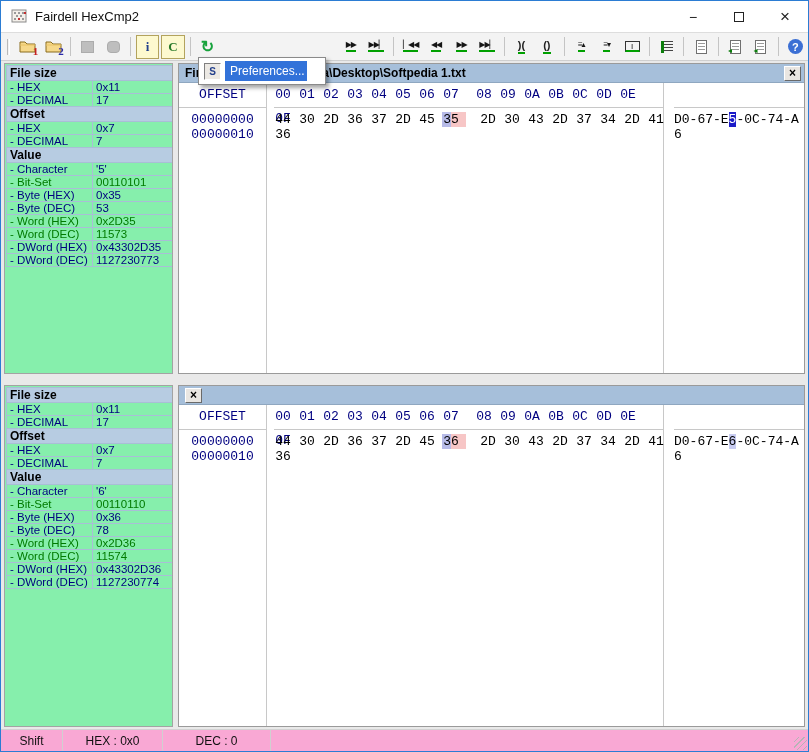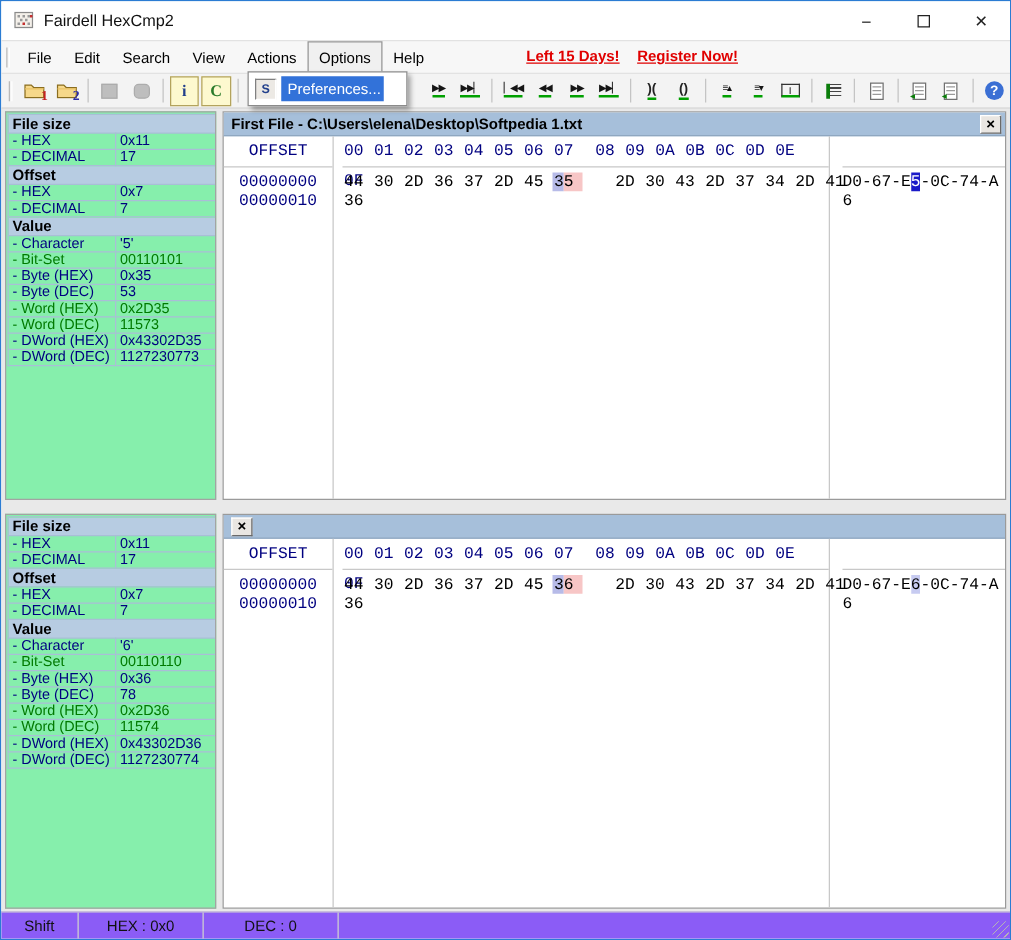--- a/index.html
+++ b/index.html
@@ -93,28 +93,28 @@
 
   .hex-body{flex:1;display:flex;font-family:"Liberation Mono", monospace;font-size:13px;min-height:0;}
   .off-col{width:88px;flex:none;text-align:center;color:var(--navy);border-right:1px solid #c8c8c8;}
   .hex-col{width:397px;flex:none;padding-left:7px;border-right:1px solid #c8c8c8;color:#000;}
   .ascii-col{flex:1;padding-left:10px;color:#000;}
   .col-head{height:25px;line-height:24px;border-bottom:1px solid #c8c8c8;margin-bottom:4px;}
   .hex-col .col-head, .off-col .col-head{color:var(--navy);}
   .hline,.aline,.oline{height:15px;line-height:15px;white-space:nowrap;}
   .byte{display:inline-block;width:18px;margin-right:6px;text-align:center;}
   .byte.grp{margin-left:9px;}
-  .byte.diffb{width:24px;margin-right:16px;text-align:left;}
+  .byte.diffb{width:24px;margin-right:4px;text-align:left;}
   .diffb .n1{display:inline-block;width:9px;text-align:right;background:var(--cursor-lavender);}
   .diffb .n2{display:inline-block;width:15px;text-align:left;background:var(--diff-pink);}
   .sel-a{background:var(--sel-blue);color:#fff;}
   .sel-i{background:#c7cbf1;color:#000;}
 
   
-  .statusbar{height:22px;flex:none;border-top:1px solid #d2d2d2;background:#8b5cf6;
+  .statusbar{height:22px;flex:none;border-top:1px solid #d2d2d2;background:#f9a8d4;
     display:flex;align-items:stretch;font-size:12px;color:#111;position:relative;}
   .sb-cell{border-right:1px solid #d0d0d0;display:flex;align-items:center;justify-content:center;}
   .sb-cell:nth-child(1){width:62px;}
   .sb-cell:nth-child(2){width:100px;}
   .sb-cell:nth-child(3){width:108px;}
   .sb-cell:nth-child(4){flex:1;border-right:none;}
   .resize-grip{position:absolute;right:1px;bottom:1px;width:13px;height:13px;
     background:repeating-linear-gradient(135deg,transparent 0 3px,#b5b5b5 3px 4px);}
 
   
@@ -160,31 +160,20 @@
         </button>
       <button class="wc">
           <span class="maxbox"></span>
         </button>
       <button class="wc" style="font-size:17px;">
           <span>×</span>
         </button>
     </div>
   </div>
 
-  <div class="menubar">
-    <span class="grip"></span>
-    <span class="menu-item">File</span>
-    <span class="menu-item">Edit</span>
-    <span class="menu-item">Search</span>
-    <span class="menu-item">View</span>
-    <span class="menu-item">Actions</span>
-    <span class="menu-item open">Options</span>
-    <span class="menu-item">Help</span>
-    <span class="trial"><span>Left 15 Days!</span><span class="reg">Register Now!</span></span>
-  </div>
 
   <div class="toolbar">
     <span class="grip"></span>
   <button class="tb-btn">
         <span class="ic ic-folder">
           <svg width="17" height="13" viewBox="0 0 17 13">
             <path d="M1 2 h5 l2 2 h8 v8 H1 z" fill="#f6d88a" stroke="#8a6d1f" stroke-width="1"></path>
             <path d="M1 5 h15" stroke="#e9c264" stroke-width="1"></path>
           </svg>
           <span class="fnum" style="color: rgb(196, 32, 32);">1</span>

